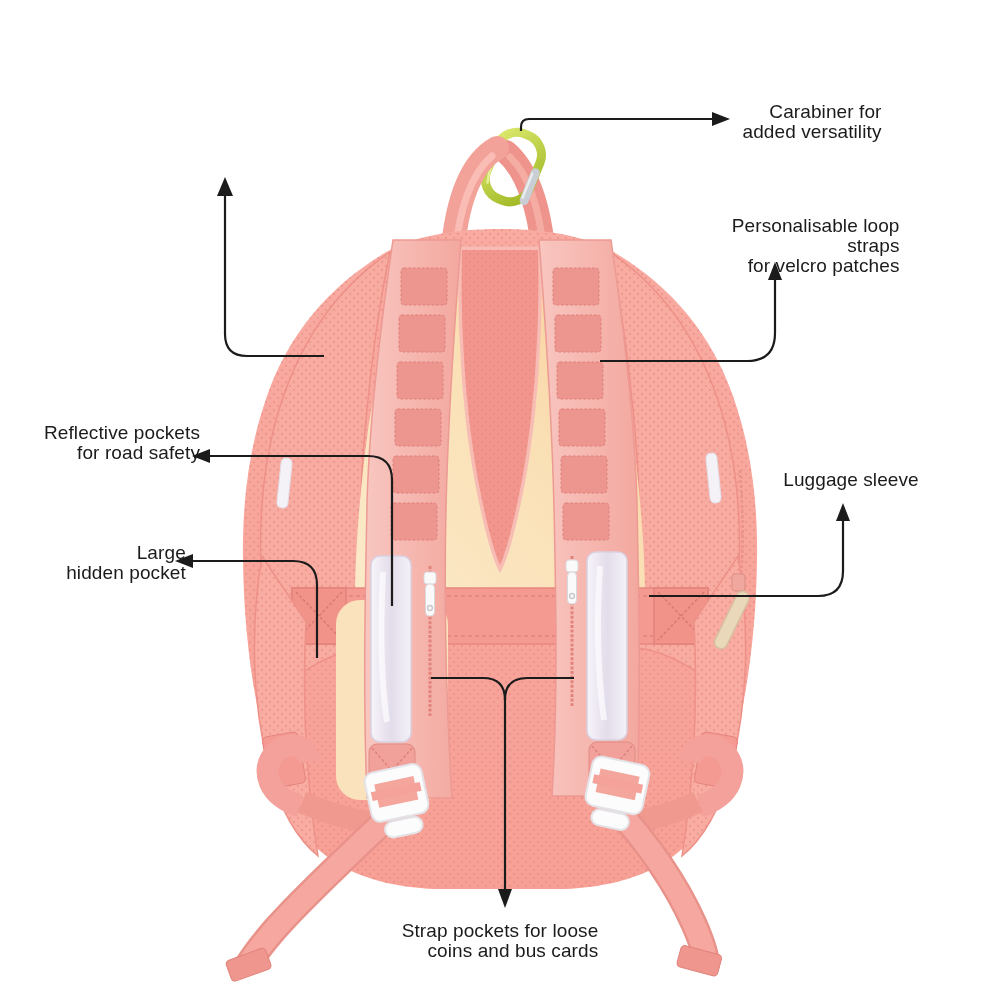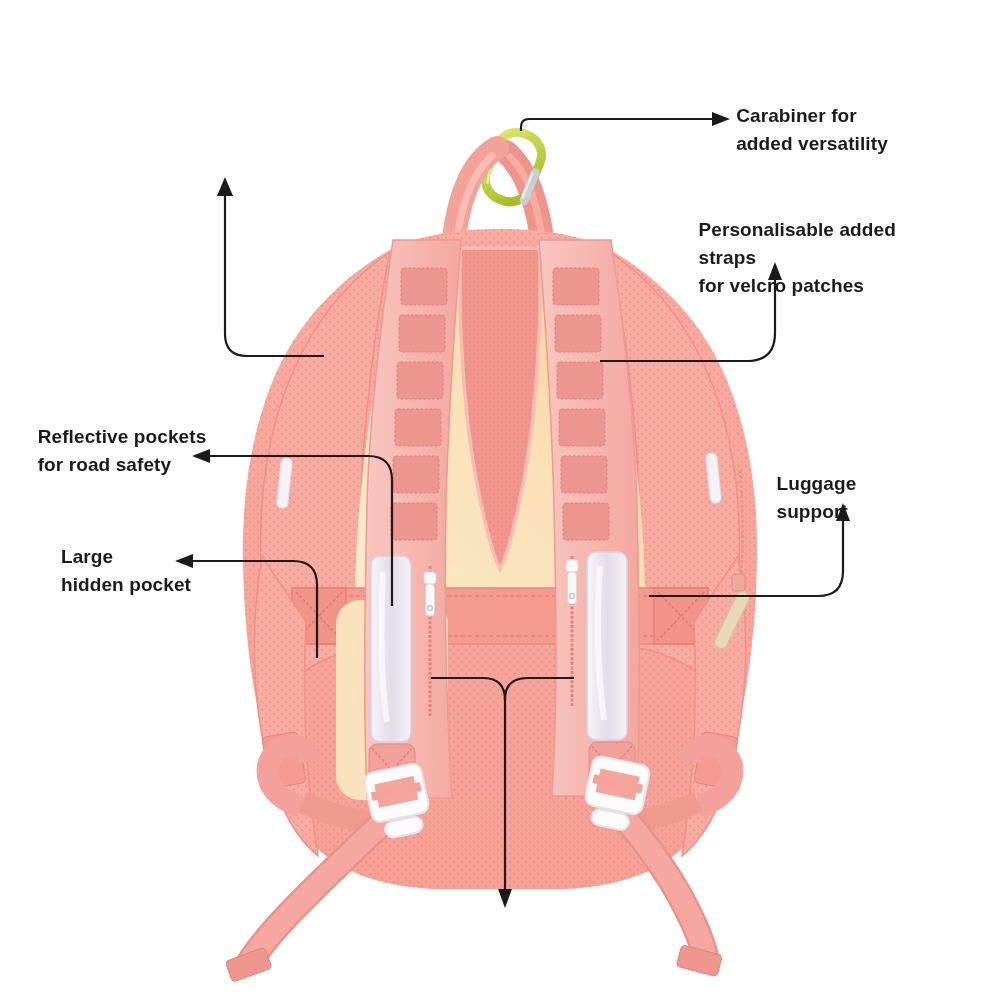--- a/index.html
+++ b/index.html
@@ -3,22 +3,22 @@
 <meta charset="utf-8">
 <style>
   html,body{margin:0;padding:0;background:#ffffff;}
   .canvas{
     position:relative;width:1000px;height:1000px;background:#ffffff;overflow:hidden;
     font-family:"Liberation Sans","DejaVu Sans",sans-serif;
   }
   .scene{position:absolute;left:0;top:0;width:1000px;height:1000px;}
   .label{
     position:absolute;transform:translateX(-50%);
-    text-align:left;white-space:pre-line;
-    font-size:19px;font-weight:700;line-height:28px;
+    text-align:right;white-space:pre-line;
+    font-size:19px;font-weight:400;line-height:20px;
     color:#1b1b1b;letter-spacing:.1px;
   }
   .lbl-soft{left:210px;top:121px;}
   .lbl-carabiner{left:812px;top:102px;}
   .lbl-loops{left:799px;top:216px;}
   .lbl-reflective{left:122px;top:423px;}
   .lbl-luggage{left:851px;top:470px;}
   .lbl-hidden{left:126px;top:543px;}
   .lbl-strap-pockets{left:500px;top:921px;}
 </style>
@@ -272,21 +272,23 @@
         <path d="M 431 678 L 483 678 Q 505 678 505 700"></path>
         <path d="M 574 678 L 527 678 Q 505 678 505 700"></path>
         <path d="M 505 698 L 505 892"></path>
         <polygon points="505,908 498,889 512,889" fill="#1b1b1b" stroke="none"></polygon>
       </g>
     </g>
   </svg>
 
   <div class="label lbl-carabiner">Carabiner for
 added versatility</div>
-  <div class="label lbl-loops">Personalisable added straps
+  <div class="label lbl-loops">Personalisable loop straps
 for velcro patches</div>
   <div class="label lbl-reflective">Reflective pockets
 for road safety</div>
-  <div class="label lbl-luggage">Luggage support</div>
+  <div class="label lbl-luggage">Luggage sleeve</div>
   <div class="label lbl-hidden">Large
 hidden pocket</div>
+  <div class="label lbl-strap-pockets">Strap pockets for loose
+coins and bus cards</div>
 
 </div>
 
 </body></html>

